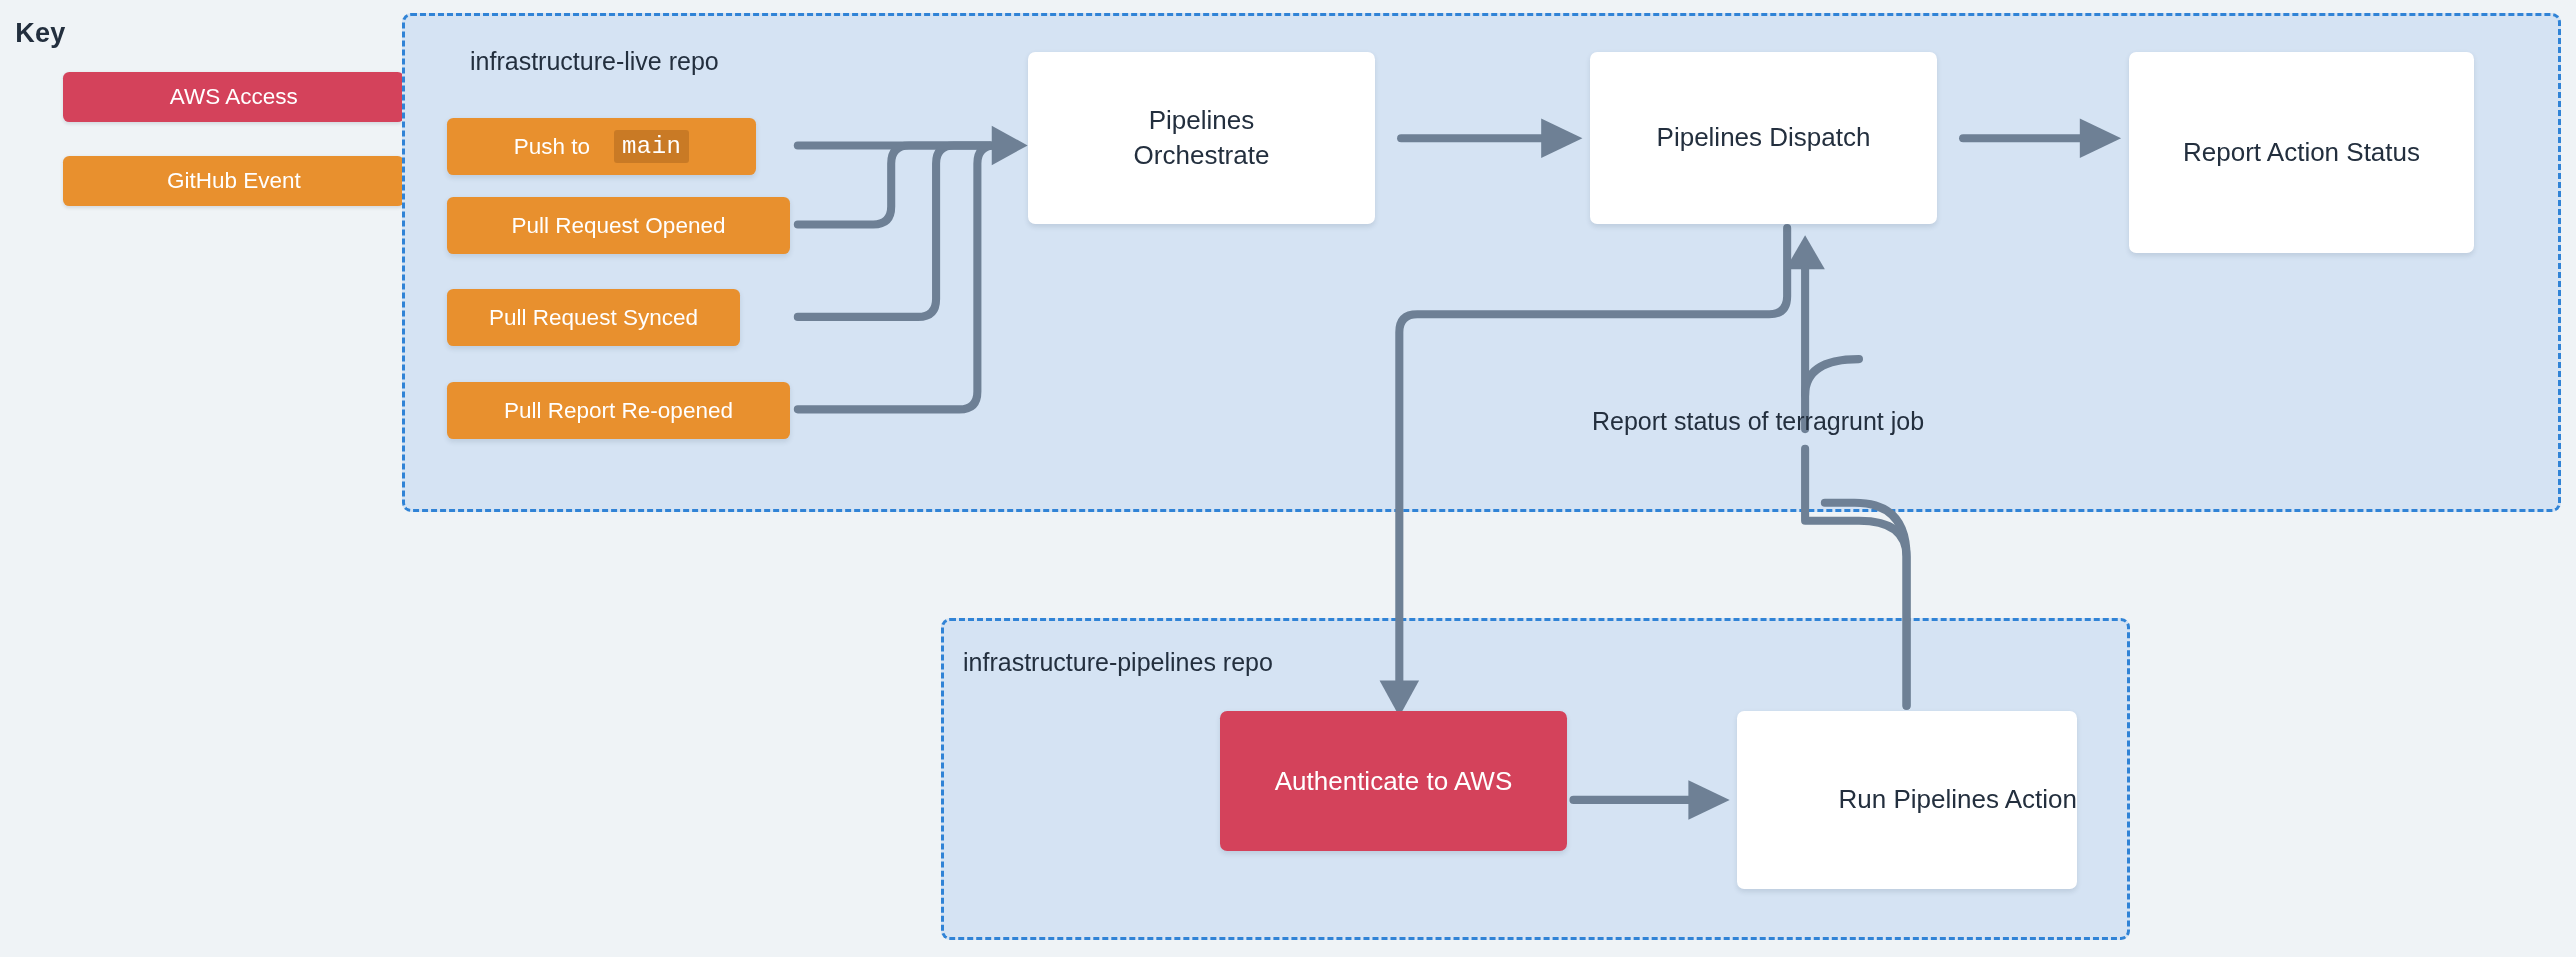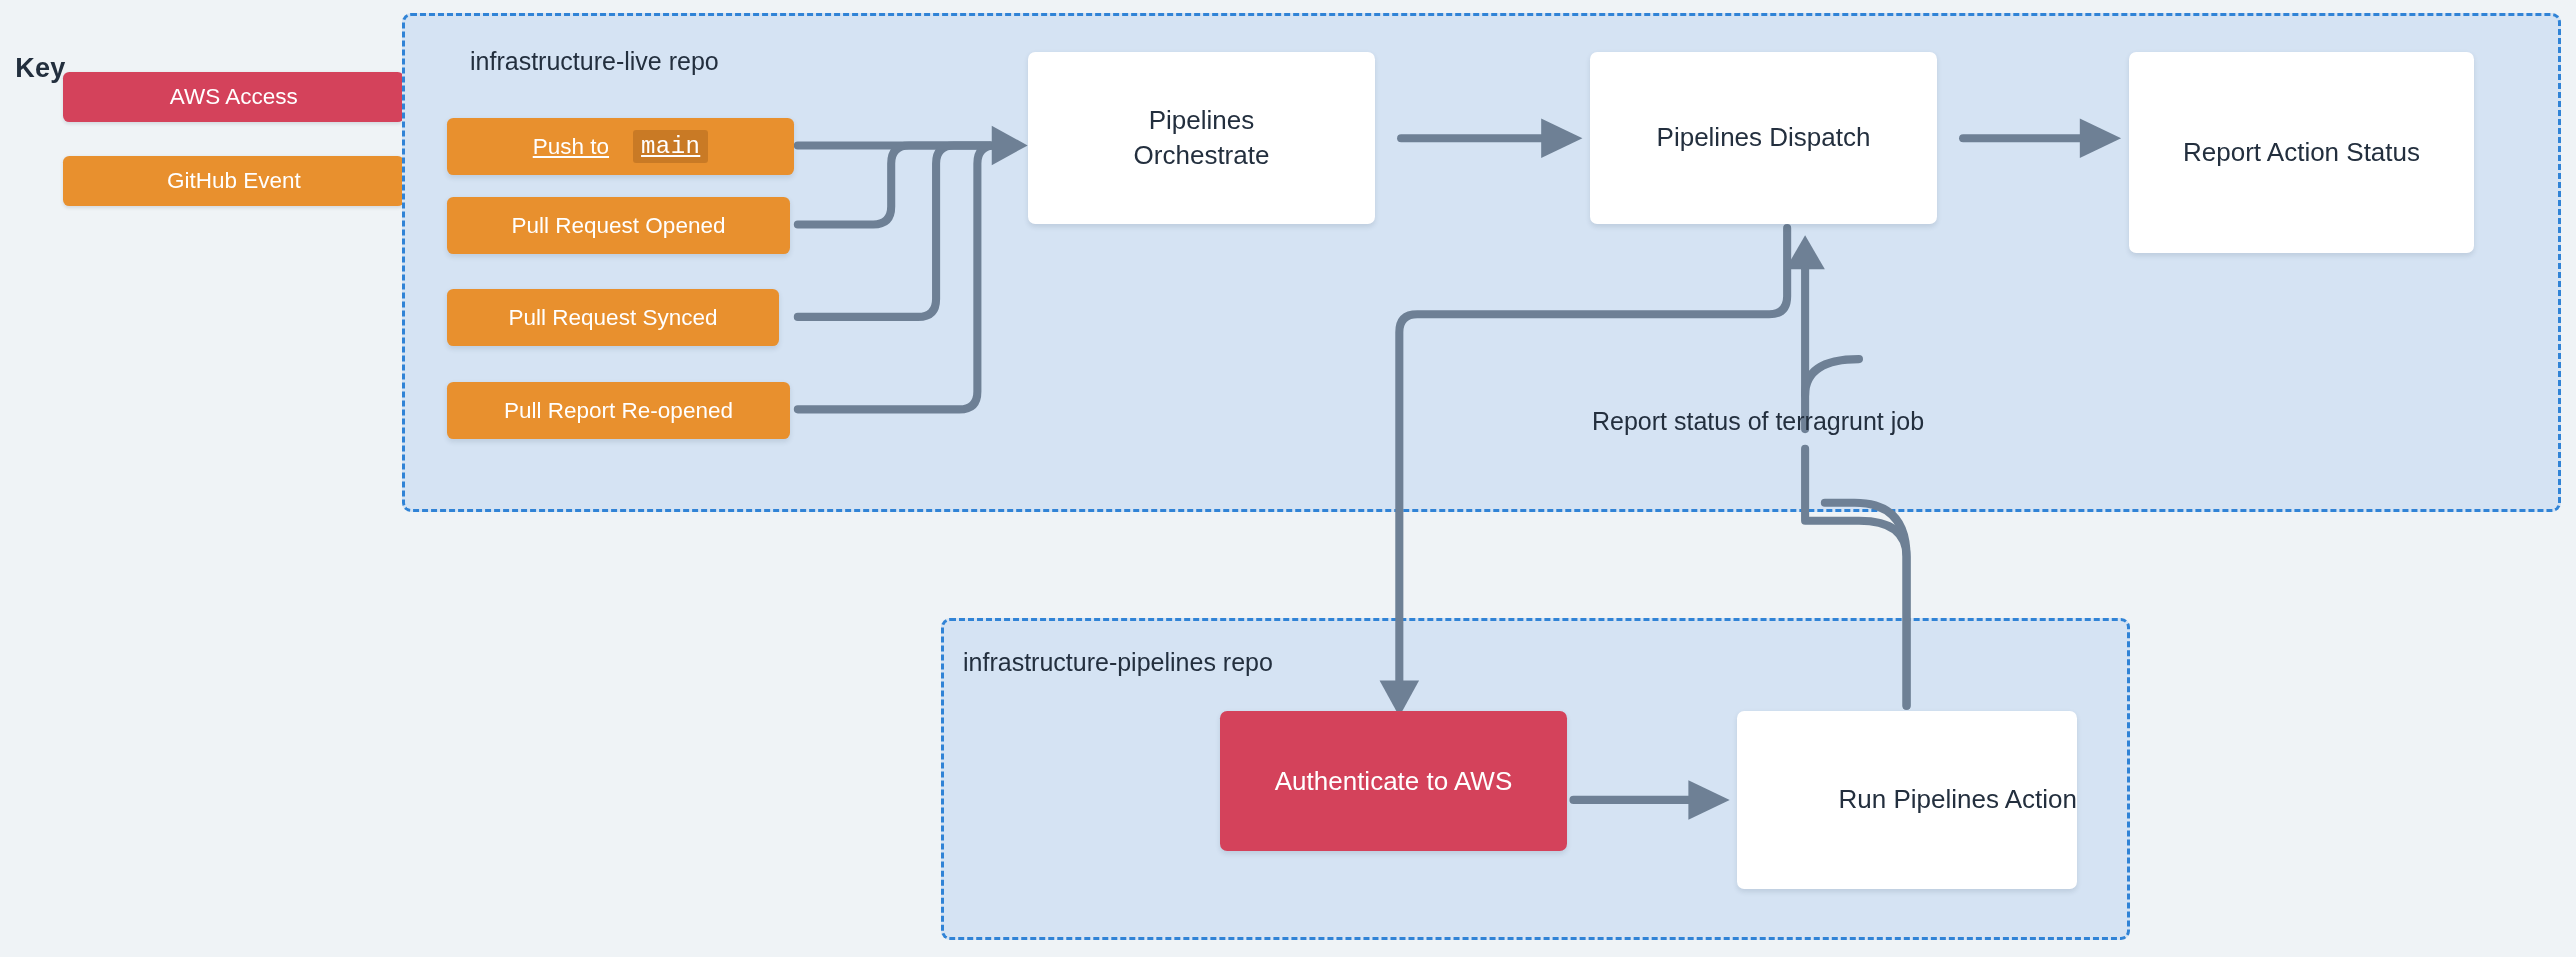--- a/index.html
+++ b/index.html
@@ -17,21 +17,20 @@
   }
   
   #key-title {
     position: absolute;
     left: 15.3px;
     top: 18px;
     font-size: 27px;
     font-weight: bold;
     color: #232f3e;
     letter-spacing: 0.2px;
-    margin-top: 35px;
   }
   .key-chip {
     position: absolute;
     left: 15.3px;
     width: 341px;
     height: 50px;
     border-radius: 6.3px;
     color: #ffffff;
     font-size: 22.5px;
     display: flex;
@@ -105,23 +104,23 @@
     font-family: "Liberation Mono", "DejaVu Sans Mono", monospace;
     background: rgba(140,78,20,0.33);
     border-radius: 3px;
     padding: 2.7px 8px 3.6px 8px;
     font-size: 24px;
     margin-left: 24px;
     letter-spacing: 0.4px;
   }
 
   
-  #n-push        { left: 447px; top: 118px; width: 347px; height: 57px; text-decoration: underline; }
+  #n-push        { left: 447px; top: 118px; width: 309px; height: 57px; }
   #n-pr-opened   { left: 447px; top: 197px; width: 343px; height: 57px; }
-  #n-pr-synced   { left: 447px; top: 289px; width: 332px; height: 57px; }
+  #n-pr-synced   { left: 447px; top: 289px; width: 293px; height: 57px; }
   #n-pr-reopened { left: 447px; top: 382px; width: 343px; height: 57px; }
 
   
   #n-orchestrate { left: 1028px; top: 52px;  width: 347px; height: 172px; }
   #n-dispatch    { left: 1590px; top: 52px;  width: 347px; height: 172px; }
   #n-report      { left: 2129px; top: 52px;  width: 345px; height: 201px; }
   #n-auth        { left: 1220px; top: 711px; width: 347px; height: 140px; }
   #n-runaction   { left: 1737px; top: 711px; width: 340px; height: 178px; justify-content: flex-end; }
 
   

